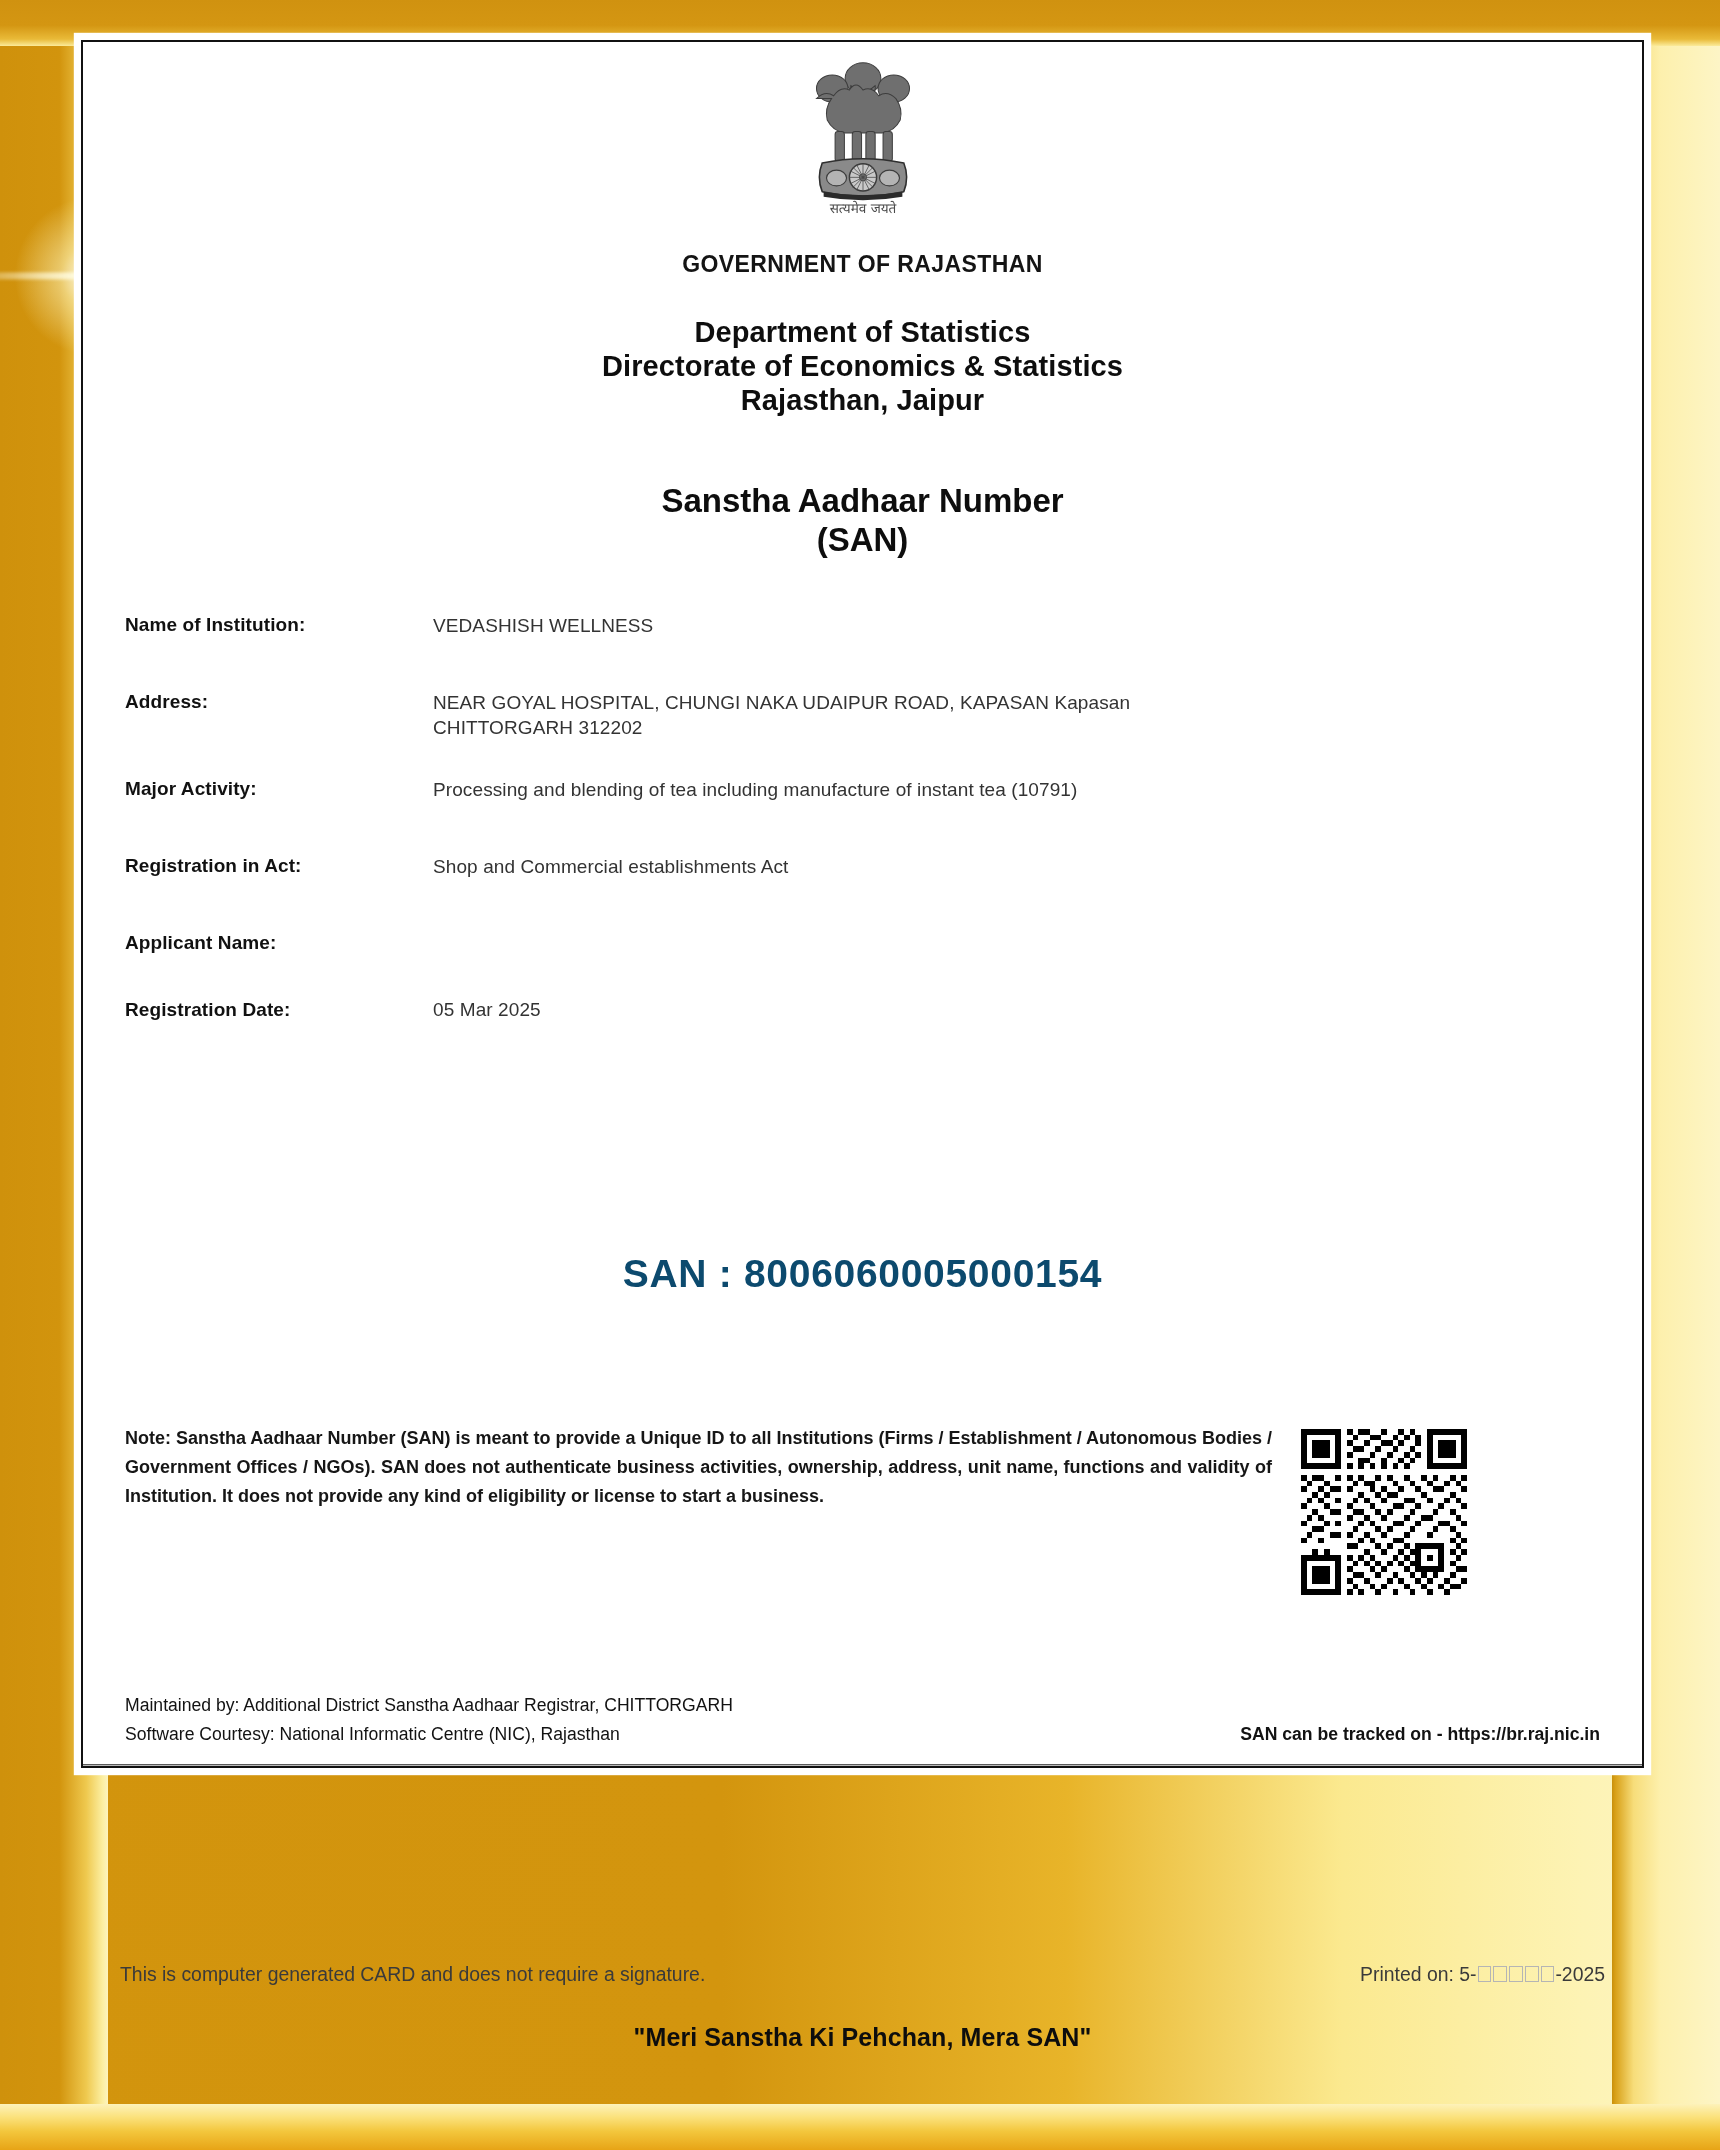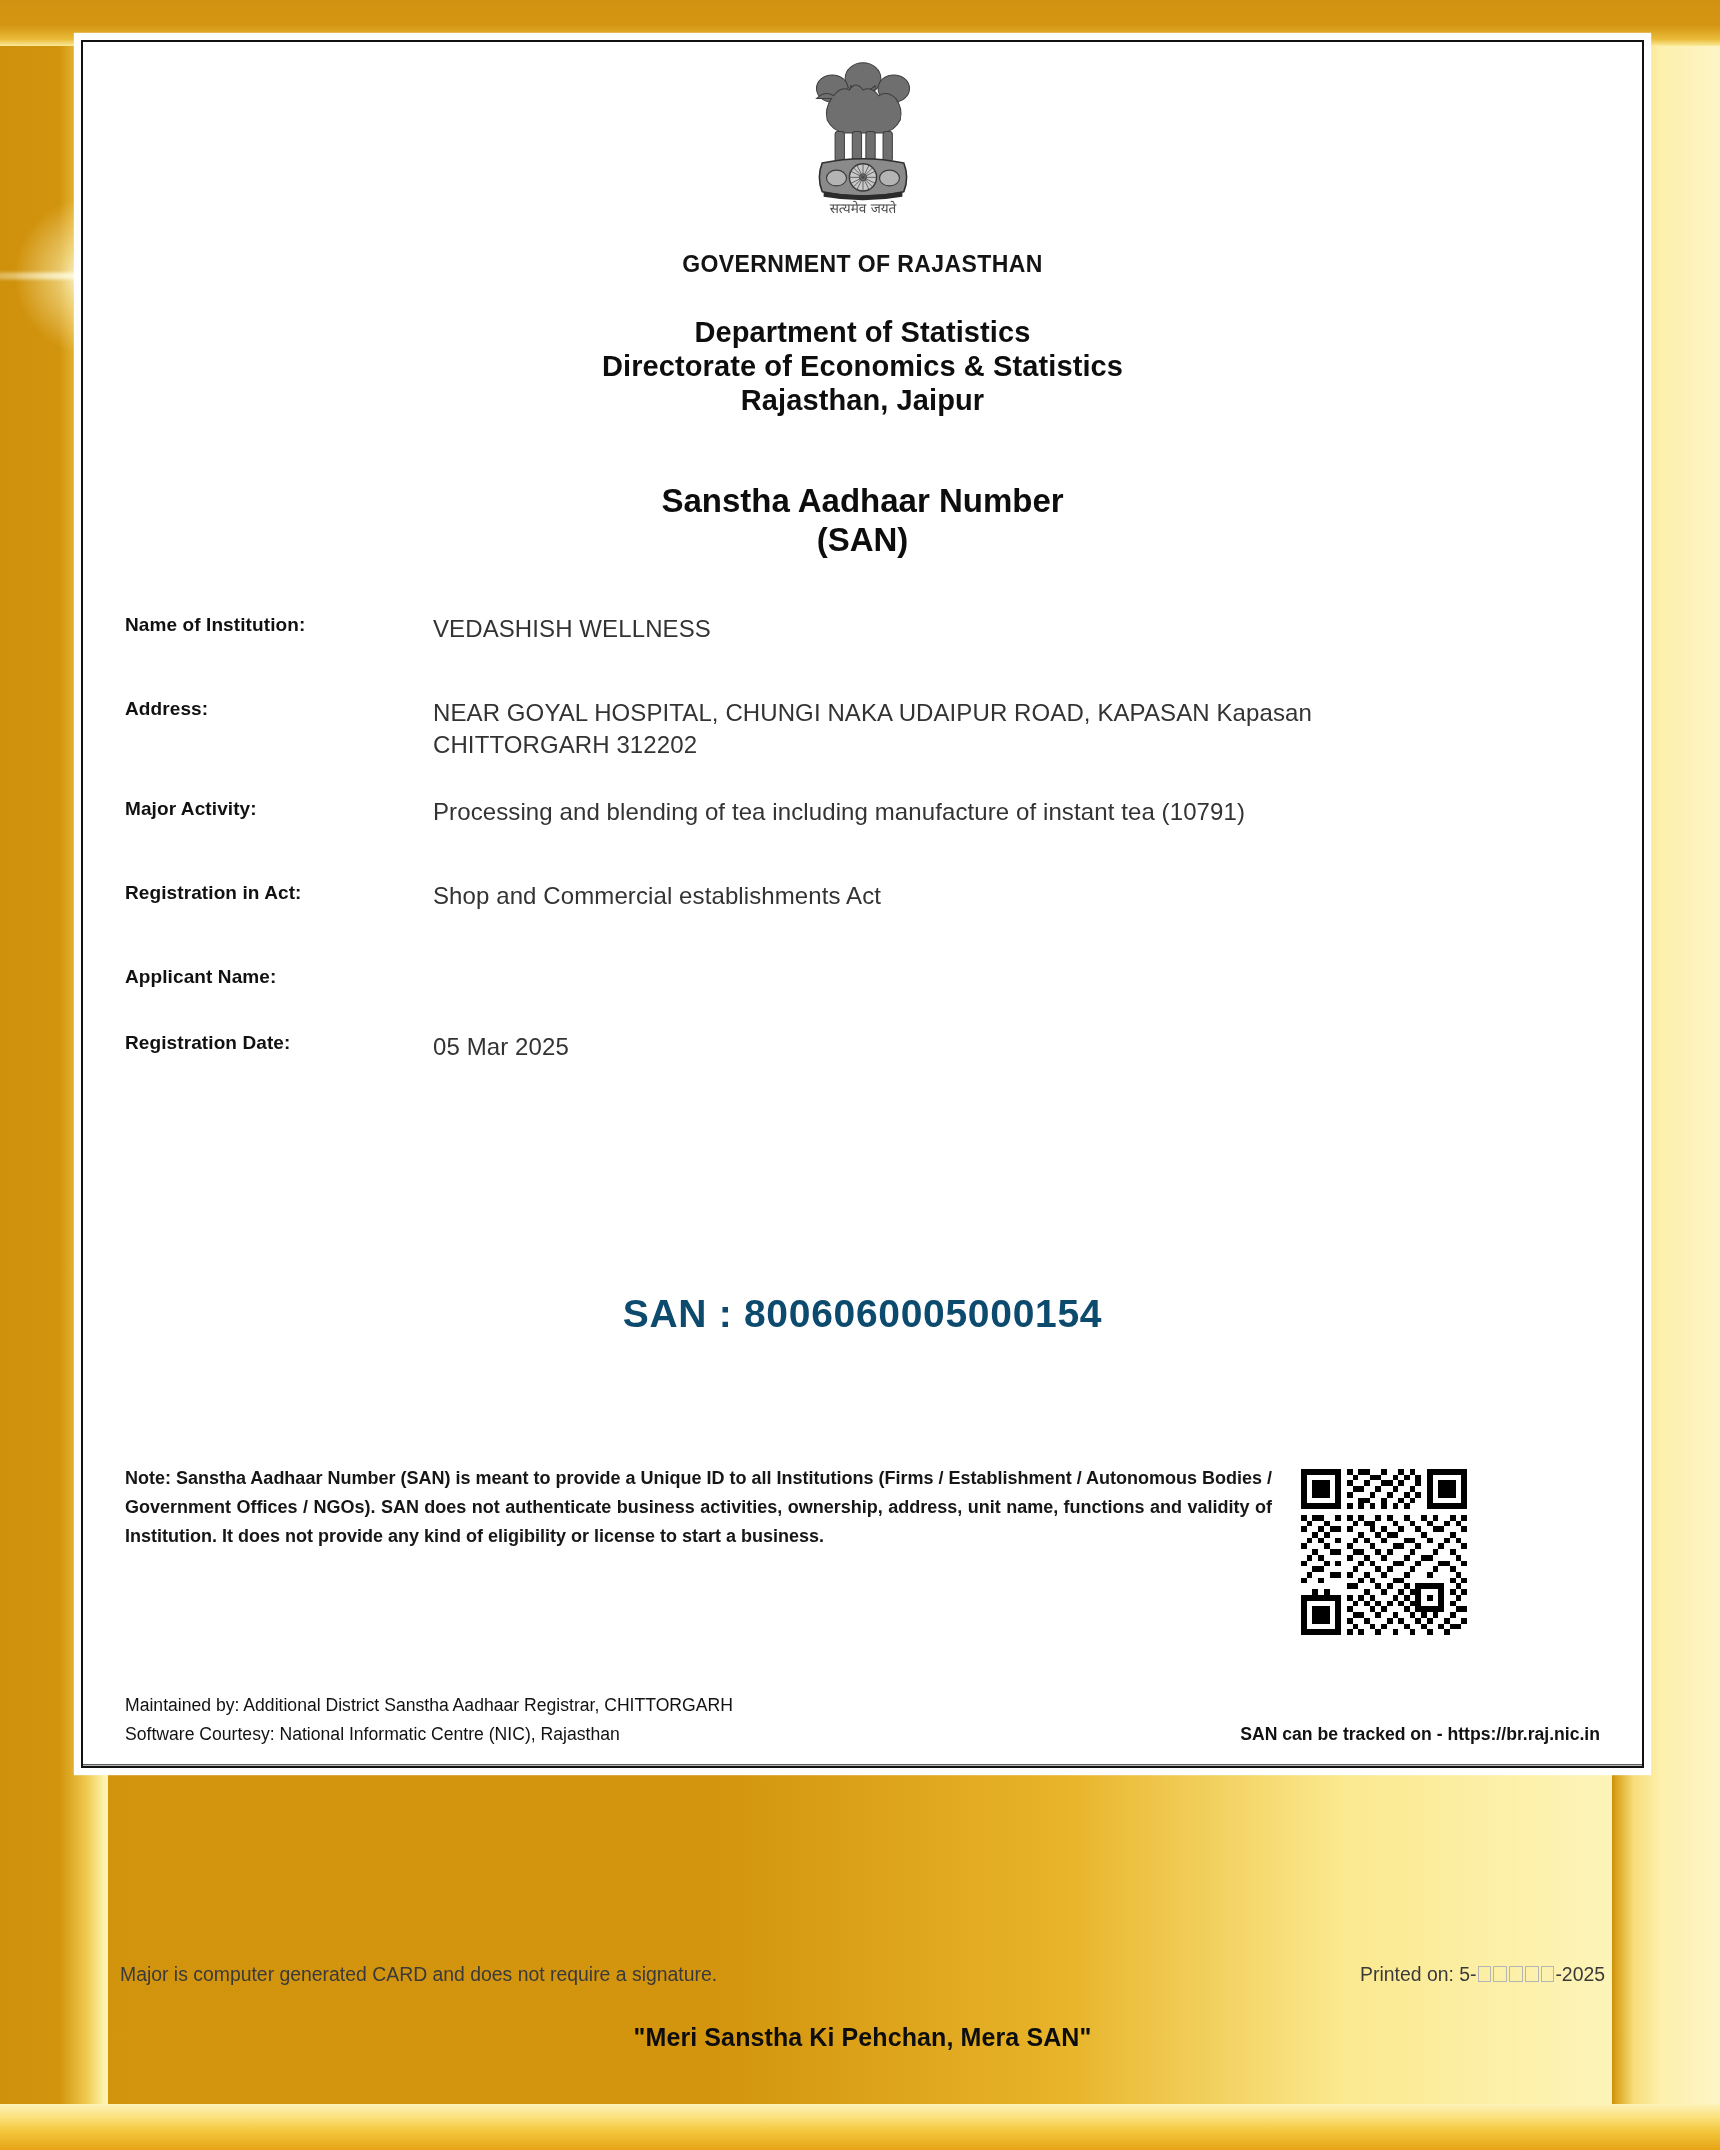--- a/index.html
+++ b/index.html
@@ -88,21 +88,21 @@
   
   .fields { margin-top:53px; padding-left:42px; padding-right:22px; }
   .field-row { display:flex; align-items:flex-start; }
   .field-label {
     width:308px; flex:0 0 308px;
     font-weight:bold; font-size:19px; color:#111111; letter-spacing:0.1px;
     padding-top:1.4px;
   }
   .field-value {
     flex:1 1 auto;
-    font-size:24px; color:#333333; line-height:1.33; letter-spacing:0.1px;
+    font-size:19px; color:#333333; line-height:1.33; letter-spacing:0.1px;
     font-weight:400;
   }
   .field-value .l2 { display:block; }
 
   .gap-lg  { height:52px; }
   .gap-md  { height:43px; }
   .gap-sm  { height:36px; }
 
   
   .san-block { text-align:center; margin-top:229px; }
@@ -570,20 +570,20 @@
         </div>
       </div>
       <div class="hr-thick"></div>
     </div>
 
   </div>
 </div>
 
 <div style="position: absolute; left: 81px; top: 1947px; width: 1563px;">
   <div class="below-line">
-    <div class="gen-note">Major is computer generated CARD and does not require a signature.</div>
+    <div class="gen-note">This is computer generated CARD and does not require a signature.</div>
     <div class="print-note">
       <span>Printed on: 5-</span><span id="tofu-holder"><span class="tofu"></span><span class="tofu"></span><span class="tofu"></span><span class="tofu"></span><span class="tofu"></span></span><span>-2025</span>
     </div>
   </div>
   <div class="tagline">"Meri Sanstha Ki Pehchan, Mera SAN"</div>
 </div>
 
 
 </body></html>

